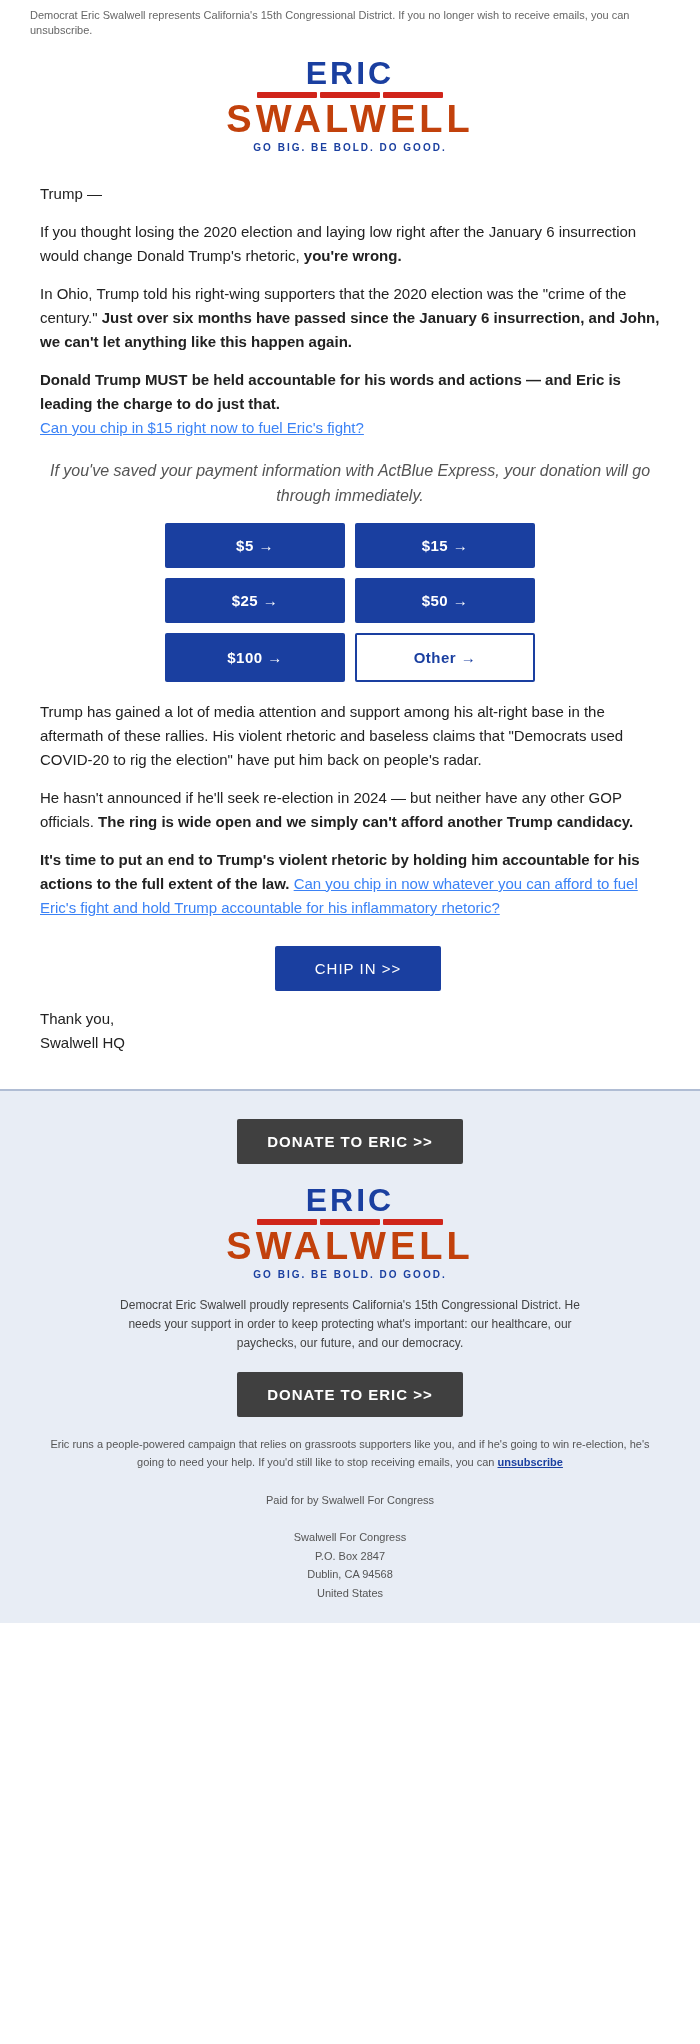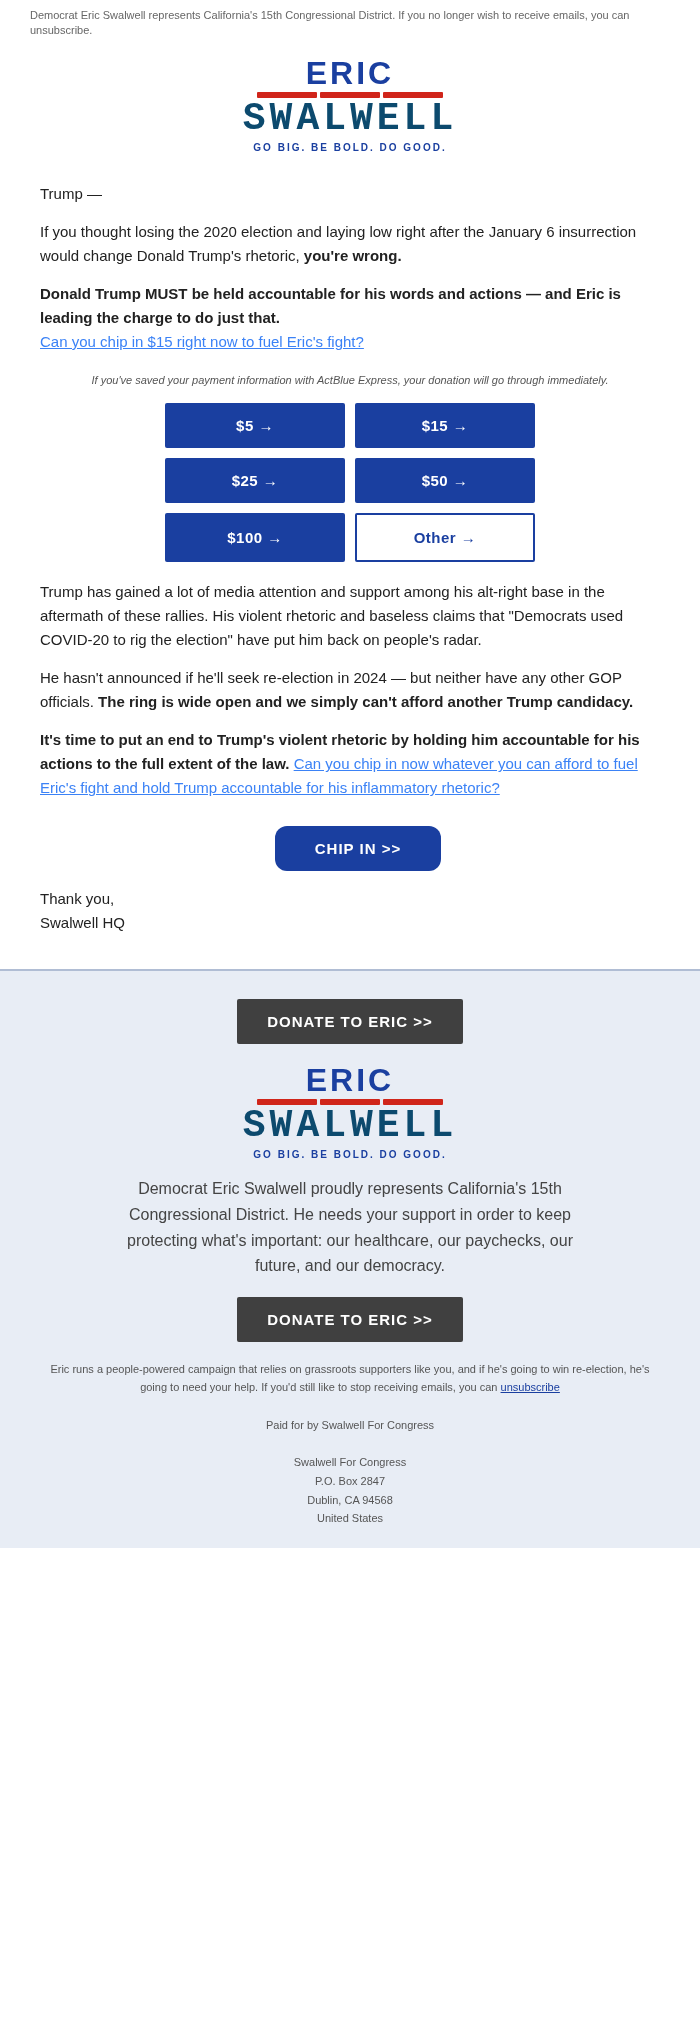--- a/index.html
+++ b/index.html
@@ -41,25 +41,24 @@
       margin: 3px 0 2px 0;
     }
     .logo-bar {
       height: 6px;
       background: #d0251a;
       border-radius: 1px;
     }
     .logo-swalwell {
       font-size: 38px;
       font-weight: 900;
-      color: #0c4a6e;
+      color: #c2410c;
       letter-spacing: 4px;
       line-height: 1;
       display: block;
-      font-family: Liberation Mono, monospace;
     }
     .logo-tagline {
       font-size: 10px;
       font-weight: 700;
       color: #1a3fa0;
       letter-spacing: 2px;
       display: block;
       margin-top: 4px;
     }
     .main-content {
@@ -67,21 +66,21 @@
     }
     .main-content p {
       margin-bottom: 14px;
       line-height: 1.6;
     }
     .donation-section {
       margin: 18px 0;
       text-align: center;
     }
     .actblue-note {
-      font-size: 11px;
+      font-size: 16px;
       color: #555;
       margin-bottom: 10px;
       font-style: italic;
     }
     .donation-grid {
       display: grid;
       grid-template-columns: 1fr 1fr;
       gap: 10px;
       max-width: 370px;
       margin: 0 auto;
@@ -98,26 +97,26 @@
       letter-spacing: 0.5px;
     }
     .donate-btn.other {
       background: #fff;
       color: #1a3fa0;
       border: 2px solid #1a3fa0;
     }
     .chip-in-btn {
       background: #1a3fa0;
       color: #fff;
-      font-weight: 700;
+      font-weight: 400;
       font-size: 15px;
       border: none;
       padding: 14px 40px;
       cursor: pointer;
-      border-radius: 12px;
+      border-radius: 2px;
       letter-spacing: 1px;
       margin: 10px 0 0 16px;
     }
     .link-blue {
       color: #3b82f6;
       text-decoration: underline;
       font-weight: 400;
     }
     .footer-area {
       background: #e8edf5;
@@ -133,35 +132,36 @@
       border: none;
       padding: 14px 30px;
       cursor: pointer;
       border-radius: 2px;
       letter-spacing: 1px;
     }
     .footer-logo-area {
       margin: 20px 0 16px 0;
     }
     .footer-disclaimer {
-      font-size: 16px;
+      font-size: 12px;
       color: #444;
       line-height: 1.6;
       max-width: 480px;
       margin: 0 auto 18px auto;
     }
     .footer-legal {
       font-size: 11px;
       color: #555;
       line-height: 1.7;
       margin-top: 14px;
     }
     .footer-legal a {
       color: #1a3fa0;
       text-decoration: underline;
+      font-weight: bold;
     }
     .chip-in-wrap {
       text-align: center;
       margin: 16px 0;
     }
   </style>
 </head>
 <body>
 
 <div class="top-disclaimer">Democrat Eric Swalwell represents California's 15th Congressional District. If you no longer wish to receive emails, you can unsubscribe.</div>
@@ -181,20 +181,23 @@
 
 <div class="main-content">
 
   <p>Trump —</p>
 
   <p>
     If you thought losing the 2020 election and laying low right after the January 6 insurrection would change Donald Trump's rhetoric, <strong>you're wrong.</strong>
   </p>
 
 
+  <p>
+    In Ohio, Trump told his right-wing supporters that the 2020 election was the "crime of the century." <strong>Just over six months have passed since the January 6 insurrection, and John, we can't let anything like this happen again.</strong>
+  </p>
 
   <p>
     <strong>Donald Trump MUST be held accountable for his words and actions — and Eric is leading the charge to do just that.<br>
     <a class="link-blue" href="#">Can you chip in $15 right now to fuel Eric's fight?</a></strong>
   </p>
 
   <div class="donation-section">
     <p class="actblue-note">If you've saved your payment information with ActBlue Express, your donation will go through immediately.</p>
     <div class="donation-grid">
       <button class="donate-btn">$5 →</button>

